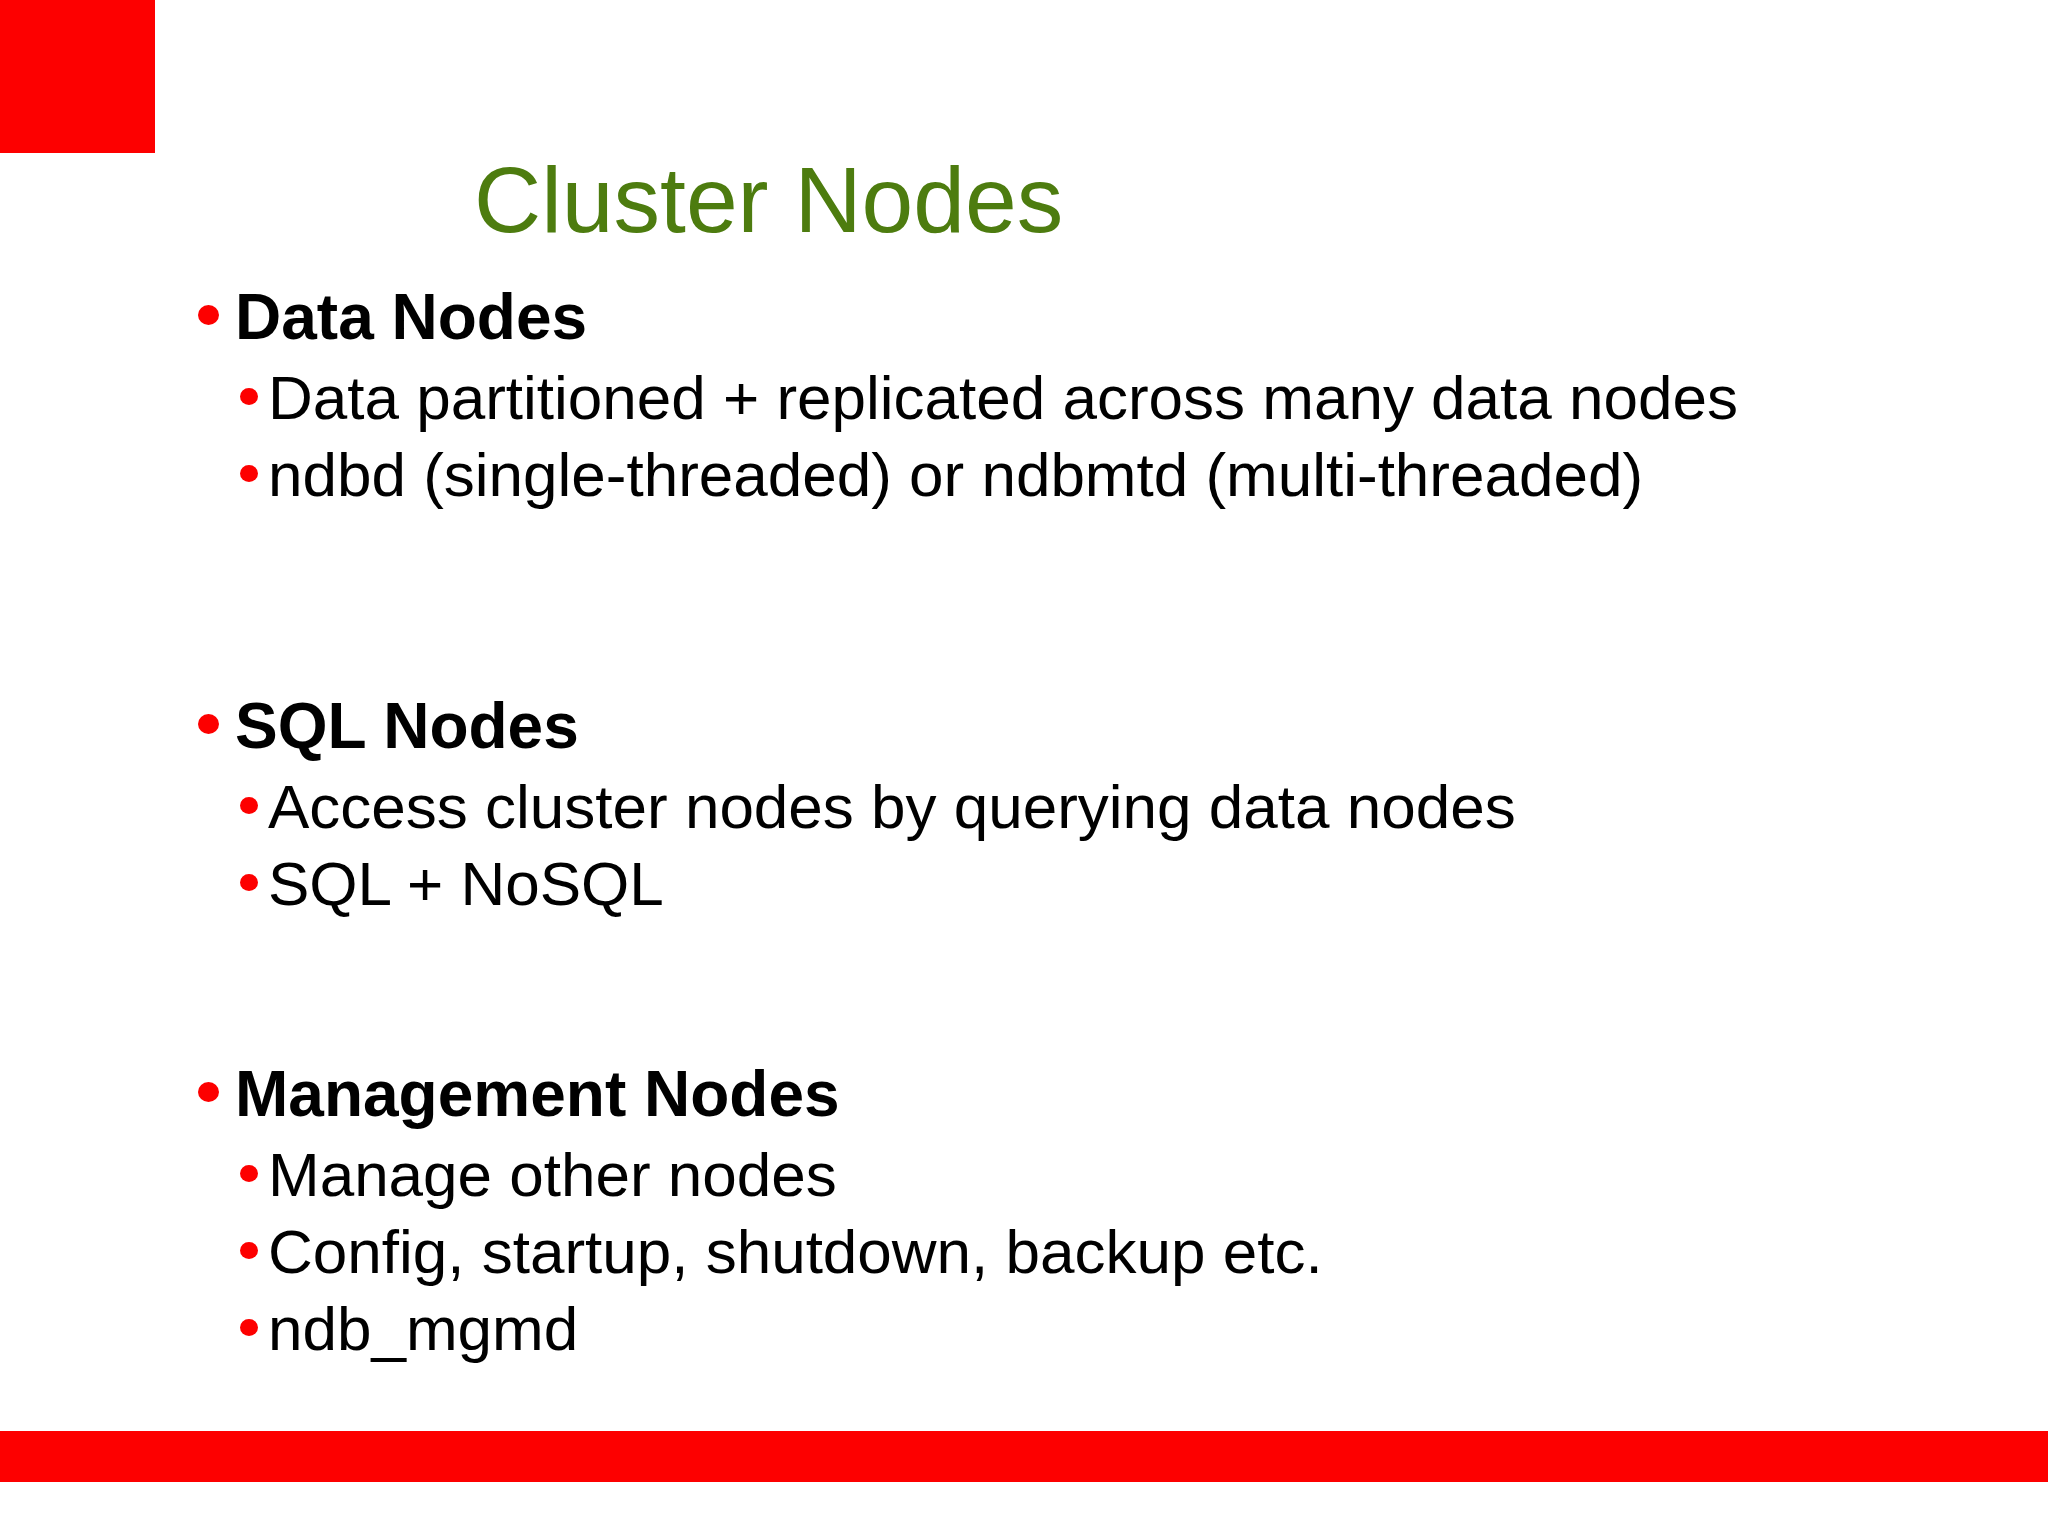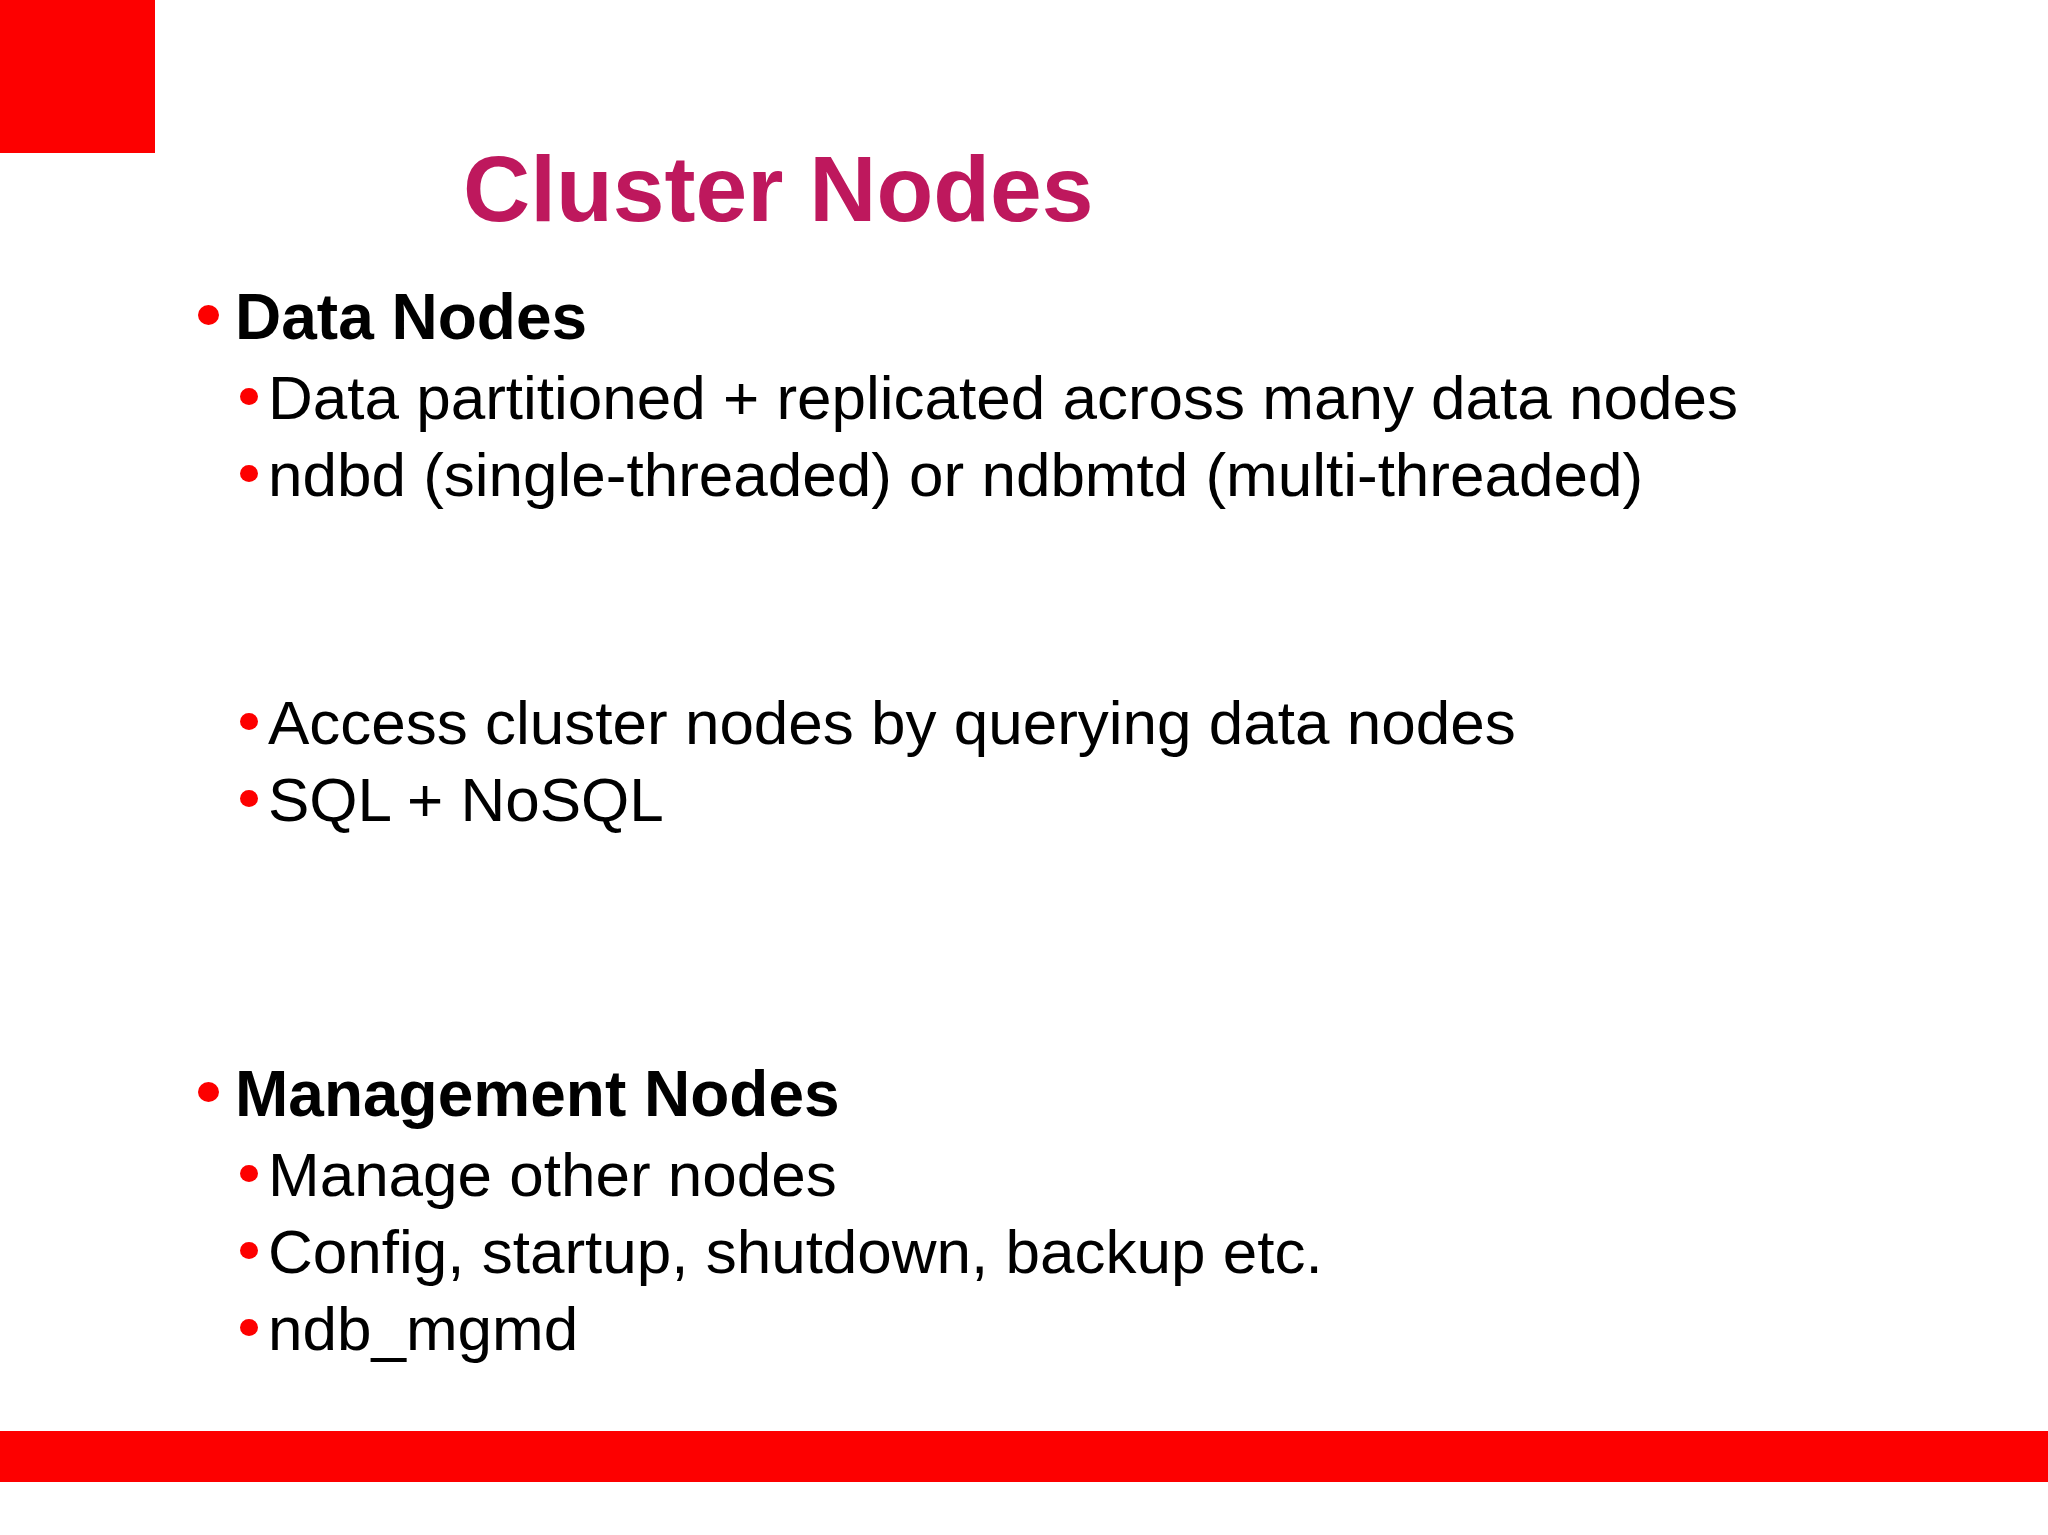--- a/index.html
+++ b/index.html
@@ -29,25 +29,25 @@
     left: 0;
     top: 1431px;
     width: 2048px;
     height: 51px;
     background: var(--accent, #fd0000);
   }
   .title {
     position: absolute;
     left: 458px;
     top: 138px;
-    margin: 5px;
+    margin: 16px;
     font-size: 93px;
-    font-weight: bold;
+    font-weight: normal;
     line-height: 1.0;
-    color: #be185d;
+    color: #4d7c0f;
     white-space: nowrap;
   }
   .group {
     position: absolute;
     left: 0;
     width: 2048px;
   }
   .g0 { top: 275px; }
   .g1 { top: 684px; }
   .g2 { top: 1052px; }
@@ -106,20 +106,24 @@
       <span class="bullet b2"></span>
       <span>Data partitioned + replicated across many data nodes</span>
     </div>
     <div class="line l2">
       <span class="bullet b2"></span>
       <span>ndbd (single-threaded) or ndbmtd (multi-threaded)</span>
     </div>
   </section>
 
   <section class="group g1">
+    <div class="line l1">
+      <span class="bullet b1"></span>
+      <span>SQL Nodes</span>
+    </div>
     <div class="line l2">
       <span class="bullet b2"></span>
       <span>Access cluster nodes by querying data nodes</span>
     </div>
     <div class="line l2">
       <span class="bullet b2"></span>
       <span>SQL + NoSQL</span>
     </div>
   </section>
 

